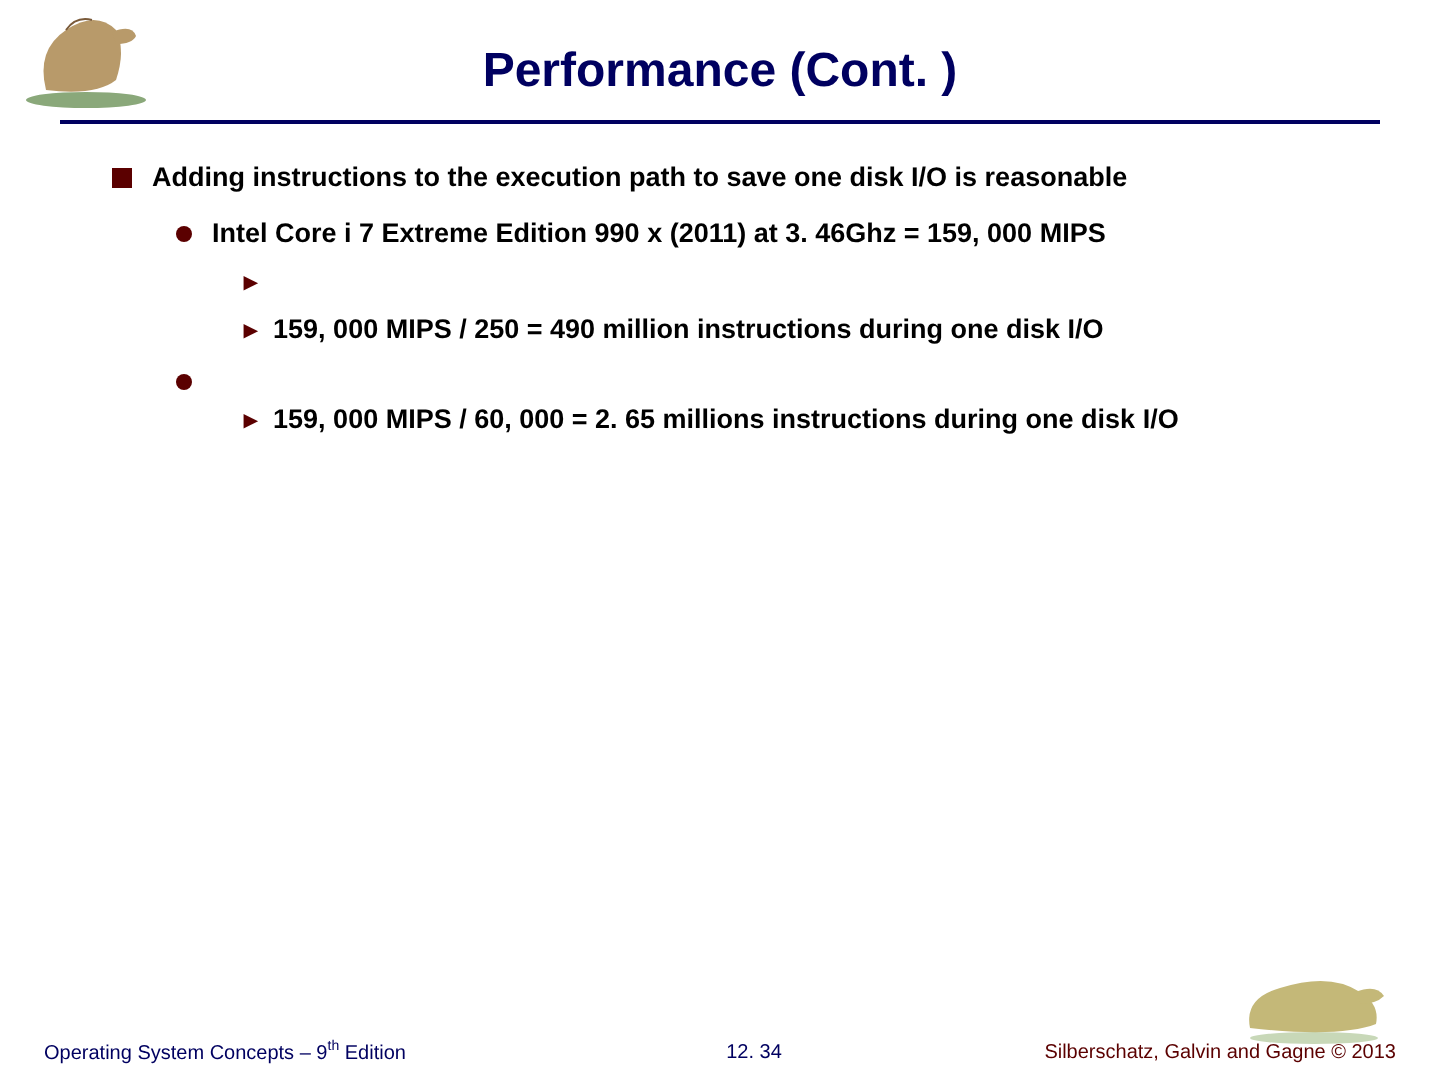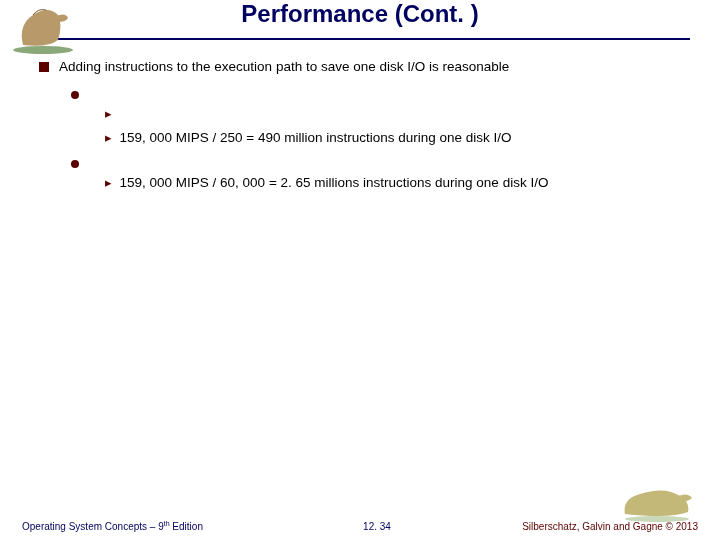--- a/index.html
+++ b/index.html
@@ -23,32 +23,33 @@
     right: 25px;
     bottom: 18px;
     width: 75px;
     height: 38px;
   }
   .title {
     text-align: center;
     font-size: 24px;
     font-weight: bold;
     color: #000060;
+    padding-top: 22px;
   }
   .rule {
     border: none;
     border-top: 2px solid #000060;
     margin: 10px 30px 0 30px;
   }
   .content {
-    padding: 18px 44px 0 39px;
+    padding: 18px 44px 0 56px;
     font-size: 13.5px;
     color: #000;
     line-height: 1.35;
-    font-weight: normal;
+    font-weight: bold;
   }
   .b1 { display: flex; margin-bottom: 10px; }
   .b1 .mk { width: 10px; height: 10px; background: #5b0000; margin: 4px 10px 0 0; flex: 0 0 auto; }
   .b2 { display: flex; margin: 8px 0 6px 32px; }
   .b2 .mk { width: 8px; height: 8px; border-radius: 50%; background: #5b0000; margin: 5px 10px 0 0; flex: 0 0 auto; }
   .b3 { display: flex; margin: 6px 0 6px 66px; }
   .b3 .mk { color: #5b0000; margin: 0 8px 0 0; flex: 0 0 auto; font-size: 13px; }
   .footer {
     position: absolute;
     bottom: 8px;
@@ -81,20 +82,21 @@
 <hr class="rule">
 
 <div class="content">
   <div class="b1">
     <div class="mk"></div>
     <div>Adding instructions to the execution path to save one disk I/O is reasonable</div>
   </div>
 
   <div class="b2">
     <div class="mk"></div>
+    <div>Intel Core i 7 Extreme Edition 990 x (2011) at 3. 46Ghz = 159, 000 MIPS</div>
   </div>
   <div class="b3">
     <div class="mk">▸</div>
   </div>
 
   <div class="b3">
     <div class="mk">▸</div>
     <div>159, 000 MIPS / 250 = 490 million instructions during one disk I/O</div>
   </div>
 

